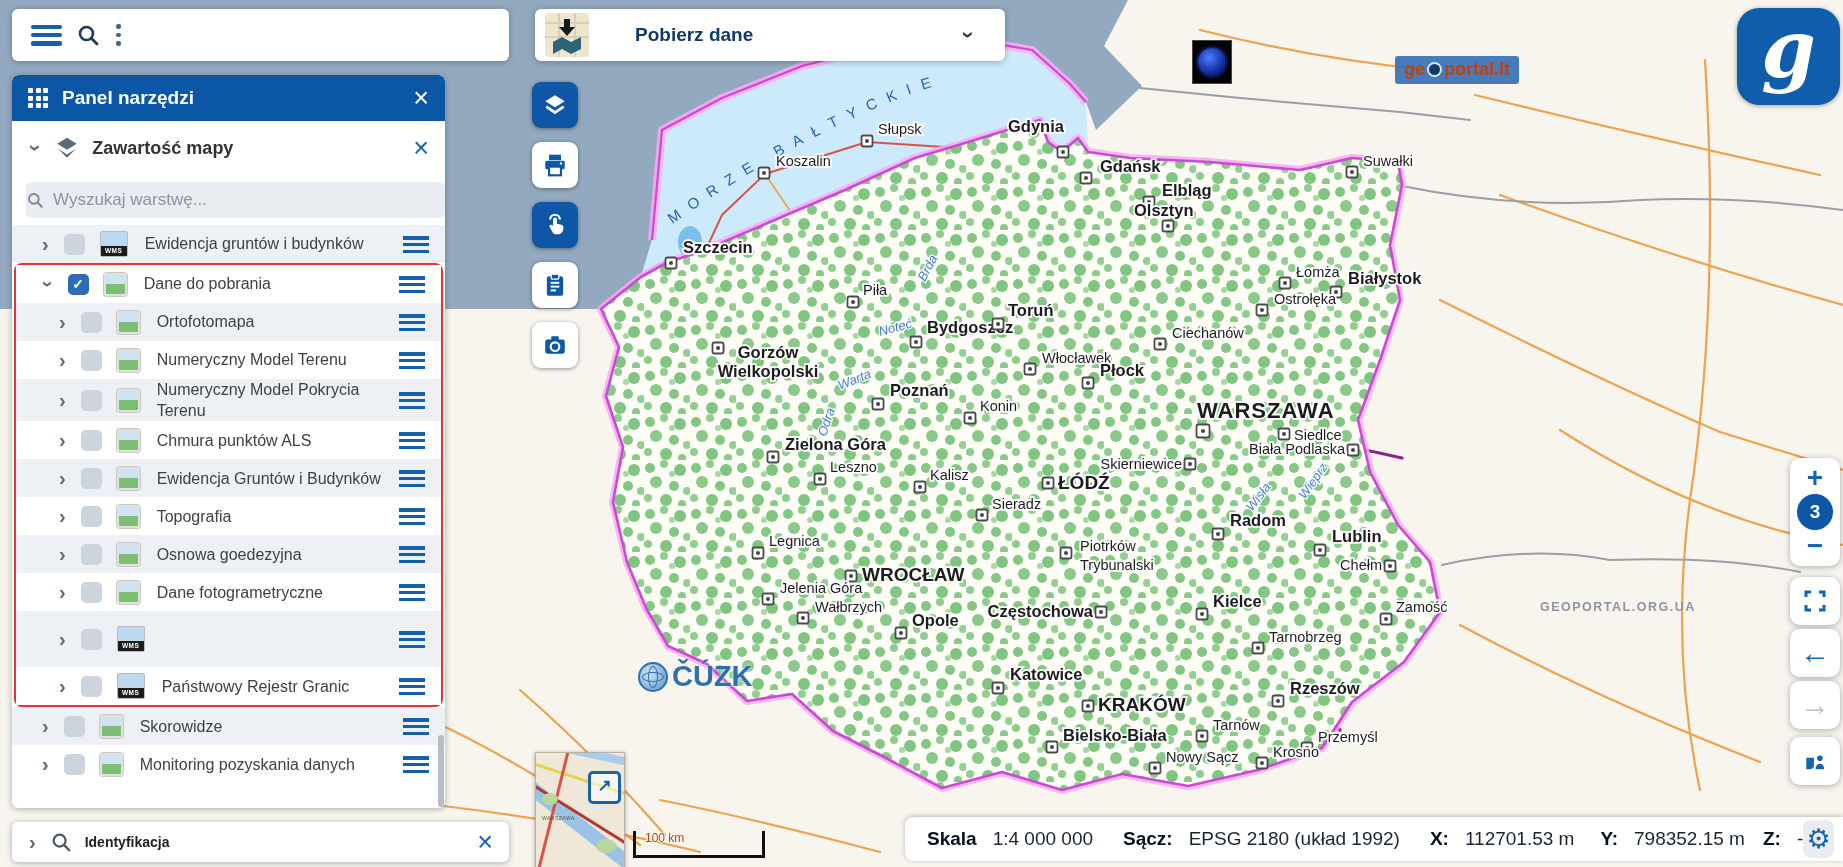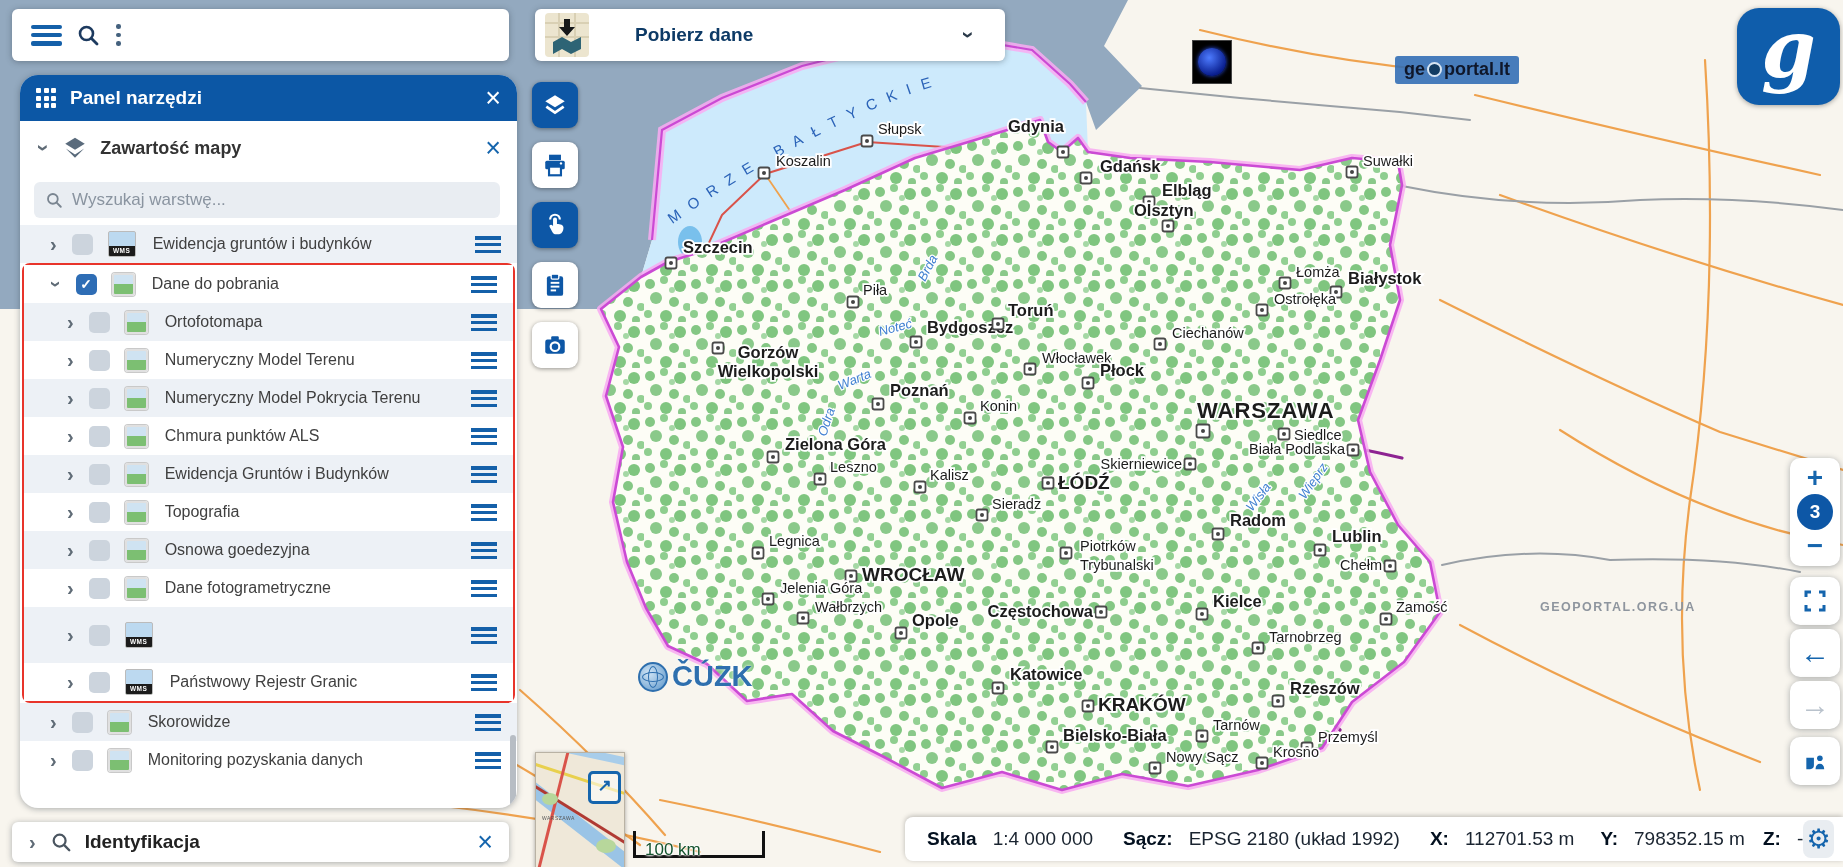--- a/index.html
+++ b/index.html
@@ -12,21 +12,21 @@
   #map-svg{position:absolute;left:0;top:0;z-index:0}
   .ct{fill:#1c1c1c;stroke:#fff;stroke-width:3.5px;paint-order:stroke;font-family:"Liberation Sans",sans-serif}
   .ct-cap{font-size:22px;font-weight:700;letter-spacing:1px}
   .ct-cap2{font-size:19px;font-weight:700}
   .ct-b{font-size:16.5px;font-weight:700}
   .ct-r{font-size:14.5px;font-weight:400}
   .rl{fill:#3f7fd0;font-style:italic;font-size:13px;stroke:#fff;stroke-width:2.5px;paint-order:stroke}
   .sea-label{fill:#2b63b8;font-size:15px;letter-spacing:11px;font-weight:400}
 
   
-  .wm-lt{left:1395px;top:56px;z-index:2;background:rgba(45,107,180,.88);color:#0f172a;font-weight:700;
+  .wm-lt{left:1395px;top:56px;z-index:2;background:rgba(45,107,180,.88);color:#c2410c;font-weight:700;
          font-size:18px;padding:3px 9px 4px;border-radius:3px;display:flex;align-items:center;gap:1px}
   .wm-lt .globe{width:15px;height:15px;border-radius:50%;background:#123c63;border:2px solid #d6e4f2;box-sizing:border-box;display:inline-block;margin:0 1px}
   .wm-ua{left:1540px;top:600px;z-index:2;color:#8e959e;font-size:12.5px;font-weight:700;letter-spacing:1.5px}
   .wm-cuzk{left:638px;top:660px;z-index:2;display:flex;align-items:center;gap:4px;color:#2e6fae;font-weight:700;font-size:29px;text-shadow:0 0 3px #fff}
   .wm-cuzk .cglobe{width:30px;height:30px;border-radius:50%;background:radial-gradient(circle at 35% 35%,#cfe4f5,#5d96c9);border:2px solid #2e6fae;box-sizing:border-box;position:relative;overflow:hidden}
   .wm-cuzk .cglobe:before,.wm-cuzk .cglobe:after{content:"";position:absolute;border:1px solid #2e6fae;border-radius:50%}
   .wm-cuzk .cglobe:before{inset:2px 8px}.wm-cuzk .cglobe:after{inset:8px 2px}
   .wm-globe-sq{left:1192px;top:40px;z-index:2;width:38px;height:42px;background:#000;border:1px solid #444;
          display:flex;align-items:center;justify-content:center}
   .wm-globe-sq i{width:28px;height:28px;border-radius:50%;background:radial-gradient(circle at 40% 35%,#4d7bff,#0a1f8f 70%,#051052);display:block;box-shadow:0 0 4px #2a4ddb}
@@ -40,35 +40,35 @@
   .minimap .road-dr{position:absolute;left:-20px;top:70px;width:160px;height:3px;background:#b03a33;transform:rotate(32deg)}
   .minimap .road-y{position:absolute;left:-20px;top:28px;width:150px;height:3px;background:#e8d04e;transform:rotate(18deg)}
   .minimap .park{position:absolute;border-radius:50%;background:#b7d79b}
   .minimap .mm-label{position:absolute;left:6px;top:62px;font-size:5px;color:#555;letter-spacing:.5px}
   .mm-expand{position:absolute;left:52px;top:18px;width:27px;height:27px;border:3px solid #1565ad;border-radius:5px;
              background:rgba(255,255,255,.55);color:#1565ad;font-weight:700;font-size:17px;line-height:23px;text-align:center}
 
   
   .scalebar{left:633px;top:826px;z-index:5;width:128px;height:32px}
   .scalebar .bar{position:absolute;left:0;bottom:0;width:126px;height:24px;border-left:3px solid #111;border-bottom:3px solid #111;border-right:3px solid #111}
-  .scalebar .txt{position:absolute;left:12px;top:14px;font-size:17px;color:#14532d;
+  .scalebar .txt{position:absolute;left:12px;top:5px;font-size:12px;color:#c2410c;
                  text-shadow:0 0 2px #fff,0 0 2px #fff,0 0 3px #fff,0 0 3px #fff}
 
   
   .topbar{left:12px;top:9px;width:497px;height:52px;z-index:20;display:flex;align-items:center}
   .burger{width:31px;height:21px;margin-left:19px;display:flex;flex-direction:column;justify-content:space-between}
   .burger i{height:4.2px;background:#1460a9;border-radius:2px}
   .search-field{margin-left:23px;width:350px;height:36px;background:#e9edf2;border-radius:6px;
                 display:flex;align-items:center;padding-left:13px;color:#98a2ad;font-size:18px}
   .top-mag{margin-left:14px}
   .kebab{margin-left:16px;display:flex;flex-direction:column;gap:4px}
   .kebab i{width:4.5px;height:4.5px;border-radius:50%;background:#44617e}
 
   
-  .panel{left:20px;top:75px;width:497px;height:733px;z-index:20;overflow:hidden;border-radius:18px}
+  .panel{left:12px;top:75px;width:433px;height:733px;z-index:20;overflow:hidden;border-radius:6px}
   .panel-head{height:46px;background:#0c57a5;display:flex;align-items:center;border-radius:6px 6px 0 0}
   .grid-ic{margin-left:16px;display:grid;grid-template-columns:repeat(3,5px);grid-gap:2.5px}
   .grid-ic i{width:5px;height:5px;background:#fff;border-radius:1px}
   .panel-title{color:#fff;font-weight:700;font-size:19px;margin-left:14px}
   .xclose{margin-left:auto;margin-right:16px;font-size:27px;line-height:1;font-weight:400}
   .x-white{color:#fff}.x-blue{color:#1565ad}
   .sect-row{height:54px;display:flex;align-items:center;border-bottom:0}
   .chev{color:#5f6b76;font-size:22px;font-weight:700;line-height:1;display:inline-block}
   .chev.open{transform:rotate(90deg)}
   .sect-row .chev{margin-left:19px}
@@ -76,21 +76,21 @@
   .lyr-ic{margin-left:16px}
   .tabs{height:50px;display:flex;align-items:center;border-bottom:1px solid #d9dee4;position:relative}
   .tab{display:flex;align-items:center;gap:9px;font-size:17.5px}
   .tab.active{color:#1565ad;font-weight:700;margin-left:54px}
   .tab.inactive{color:#6f7780;margin-left:38px}
   .tab-underline{position:absolute;left:88px;bottom:-1px;width:80px;height:4px;background:#1565ad;border-radius:2px}
   .legend-ic{display:flex;flex-direction:column;gap:3.5px}
   .legend-ic i{width:22px;height:3.5px;background:#8a929c;border-radius:2px;position:relative}
   .lsearch-wrap{height:50px;display:flex;align-items:center}
   .lsearch{margin-left:14px;width:455px;height:36px;background:#e9edf2;border-radius:6px;display:flex;align-items:center;
-           padding-left:11px;color:#8a94a0;font-size:17px;gap:9px}
+           color:#8a94a0;font-size:17px;gap:9px}
 
   #layer-list{position:relative}
   .layer-row{display:flex;align-items:center;min-height:38px;background:#fff}
   .layer-row.zebra{background:#edf1f6}
   .layer-row.tall{min-height:56px}
   .layer-row .chev{margin-left:30px;font-size:20px}
   .layer-row.d1 .chev{margin-left:43px}
   .cbx{width:21px;height:21px;border-radius:5px;background:#ccd4dd;margin-left:15px;flex:none;
        display:flex;align-items:center;justify-content:center;color:#fff;font-size:14px;font-weight:700}
   .cbx.on{background:#2e6db5}
@@ -104,21 +104,21 @@
   .llabel{margin-left:17px;font-size:16px;color:#404040;line-height:1.32}
   .layer-row.tall .llabel{max-width:262px}
   .rowmenu{margin-left:auto;margin-right:16px;width:26px;height:17px;flex:none;
            background:repeating-linear-gradient(#1460a9 0 3.6px,transparent 3.6px 6.8px)}
   .dl-group{border:2px solid #e8342a;border-radius:8px;margin:0 2px}
   .panel-scroll{position:absolute;right:1px;top:660px;width:6px;height:72px;background:#b7bdc4;border-radius:3px;z-index:25}
 
   
   .identbar{left:12px;top:822px;width:497px;height:40px;z-index:20;display:flex;align-items:center}
   .identbar .chev{margin-left:17px;font-size:20px}
-  .ident-label{font-weight:700;font-size:19px;color:#222;margin-left:13px}
+  .ident-label{font-weight:700;font-size:14px;color:#222;margin-left:13px}
 
   
   .dlbar{left:535px;top:9px;width:470px;height:52px;z-index:20;display:flex;align-items:center}
   .dl-ic{margin-left:10px;width:44px;height:44px;border-radius:4px;overflow:hidden;flex:none}
   .dl-label{font-weight:700;font-size:19px;color:#0d3a66;margin-left:46px}
   .dl-chev{margin-left:auto;margin-right:34px;color:#2b3a4a;font-size:22px;font-weight:700;transform:rotate(90deg)}
 
   
   .tbtn{left:532px;width:46px;height:46px;z-index:15;border-radius:9px;display:flex;align-items:center;justify-content:center;
         background:#fff;box-shadow:0 1px 4px rgba(0,0,0,.4)}

